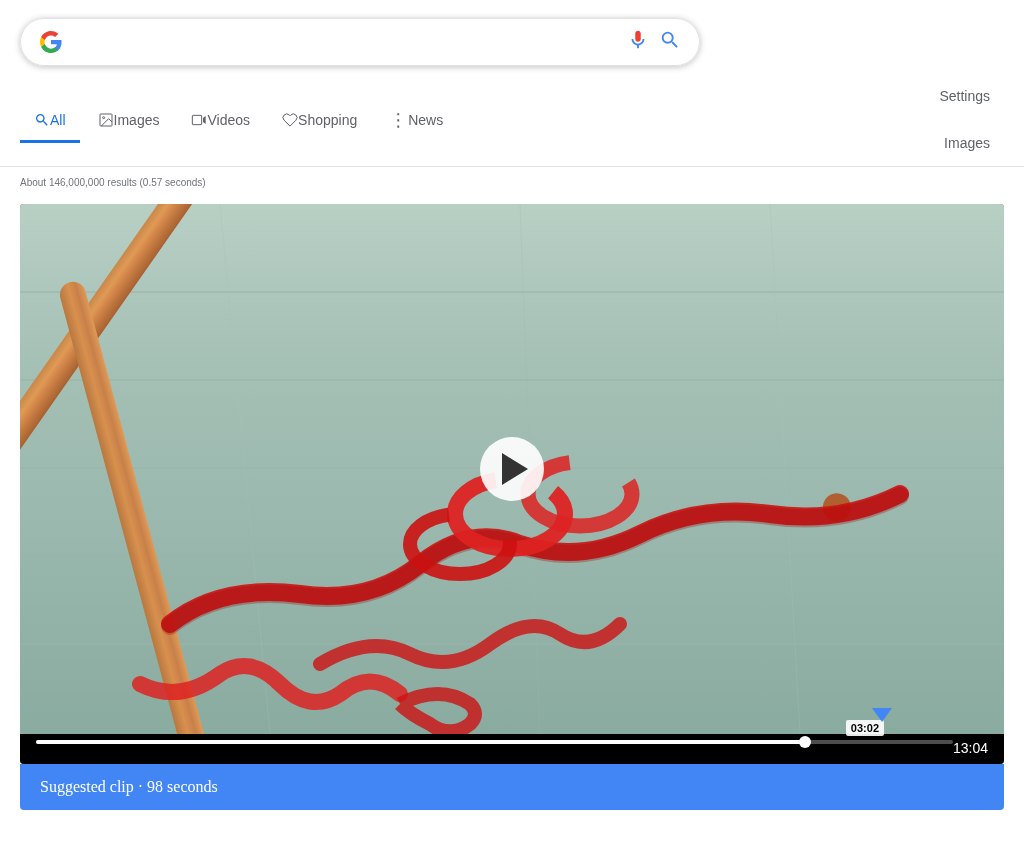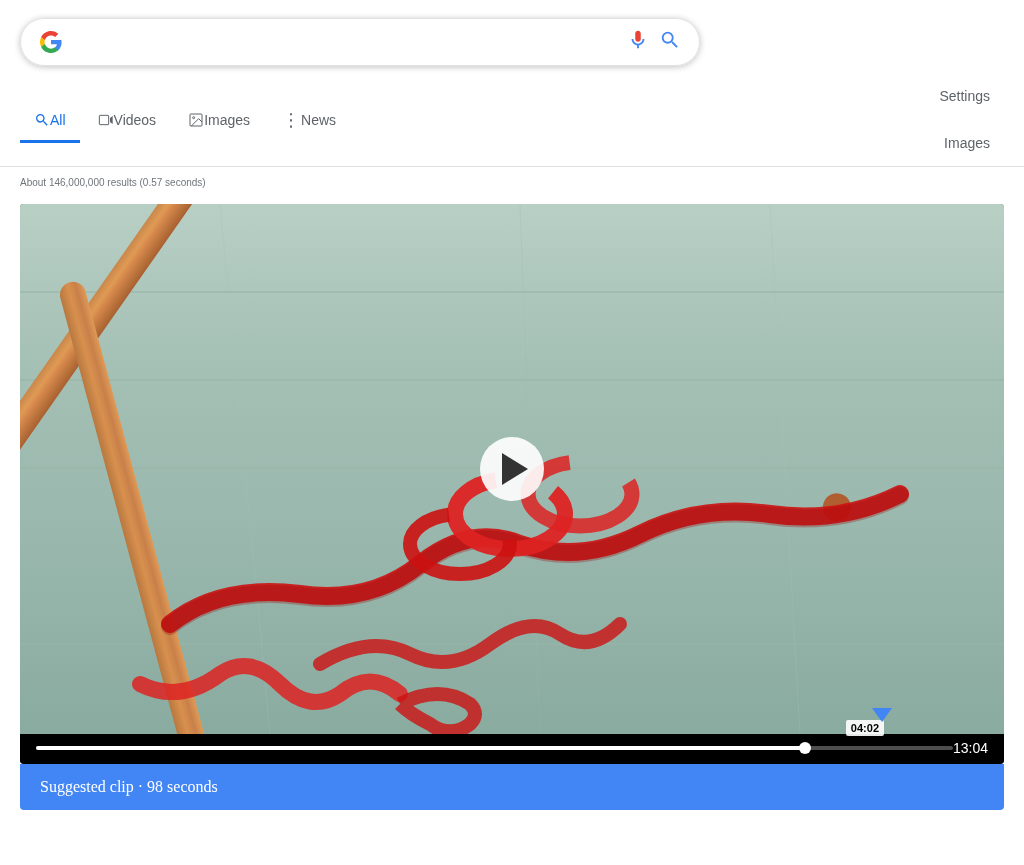--- a/index.html
+++ b/index.html
@@ -129,21 +129,21 @@
       border-bottom: 16px solid transparent;
       border-left: 26px solid #333;
       margin-left: 5px;
     }
 
     
     .video-controls {
       background: rgba(0,0,0,0.85);
       padding: 6px 16px 8px 16px;
       display: flex;
-      align-items: center;
+      align-items: flex-start;
       gap: 0;
     }
     .progress-bar-container {
       flex: 1;
       height: 4px;
       background: rgba(255,255,255,0.3);
       border-radius: 2px;
       position: relative;
     }
     .progress-bar-fill {
@@ -244,36 +244,42 @@
 <nav class="nav-tabs">
 
   <a class="nav-tab active">
     <svg viewBox="0 0 24 24" fill="#1a73e8">
       <path d="M15.5 14h-.79l-.28-.27A6.471 6.471 0 0 0 16 9.5 6.5 6.5 0 1 0 9.5 16c1.61 0 3.09-.59 4.23-1.57l.27.28v.79l5 4.99L20.49 19l-4.99-5zm-6 0C7.01 14 5 11.99 5 9.5S7.01 5 9.5 5 14 7.01 14 9.5 11.99 14 9.5 14z"></path>
     </svg>
     <span>All</span>
   </a>
 
   <a class="nav-tab">
-    <svg viewBox="0 0 24 24" fill="#5f6368">
-      <rect x="2" y="5" width="14" height="14" rx="1" fill="none" stroke="#5f6368" stroke-width="1.5"></rect>
-      <polygon points="18,9 22,6 22,18 18,15" fill="#5f6368"></polygon>
-    </svg>
-    <span>Videos</span>
-  </a>
-
-  <a class="nav-tab">
     <svg viewBox="0 0 24 24" fill="none" stroke="#5f6368" stroke-width="1.5">
       <rect x="3" y="3" width="18" height="18" rx="1"></rect>
       <circle cx="8.5" cy="8.5" r="1.5"></circle>
       <polyline points="21,15 16,10 5,21"></polyline>
     </svg>
     <span>Images</span>
   </a>
 
+  <a class="nav-tab">
+    <svg viewBox="0 0 24 24" fill="#5f6368">
+      <rect x="2" y="5" width="14" height="14" rx="1" fill="none" stroke="#5f6368" stroke-width="1.5"></rect>
+      <polygon points="18,9 22,6 22,18 18,15" fill="#5f6368"></polygon>
+    </svg>
+    <span>Videos</span>
+  </a>
+
+  <a class="nav-tab">
+    <svg viewBox="0 0 24 24" fill="none" stroke="#5f6368" stroke-width="1.5">
+      <path d="M20.84 4.61a5.5 5.5 0 0 0-7.78 0L12 5.67l-1.06-1.06a5.5 5.5 0 0 0-7.78 7.78L12 21.23l8.84-8.84a5.5 5.5 0 0 0 0-7.78z"></path>
+    </svg>
+    <span>Shopping</span>
+  </a>
 
 
   <a class="nav-tab">
     <span class="dots-icon">⋮</span>
     <span>News</span>
   </a>
 
   <div class="nav-divider"></div>
 
   <div class="nav-right">
@@ -354,20 +360,20 @@
   </div>
 
   <div class="video-controls">
     <div class="progress-bar-container">
       <div class="progress-bar-fill"></div>
 
     </div>
     <span class="duration">13:04</span>
   </div>
 
-  <div class="time-badge">04:02</div>
+  <div class="time-badge">03:02</div>
 
   <div class="arrow-indicator"></div>
 </div>
 
 <div class="suggested-clip">
   <span>Suggested clip · 98 seconds</span>
 </div>
 
 </body></html>

